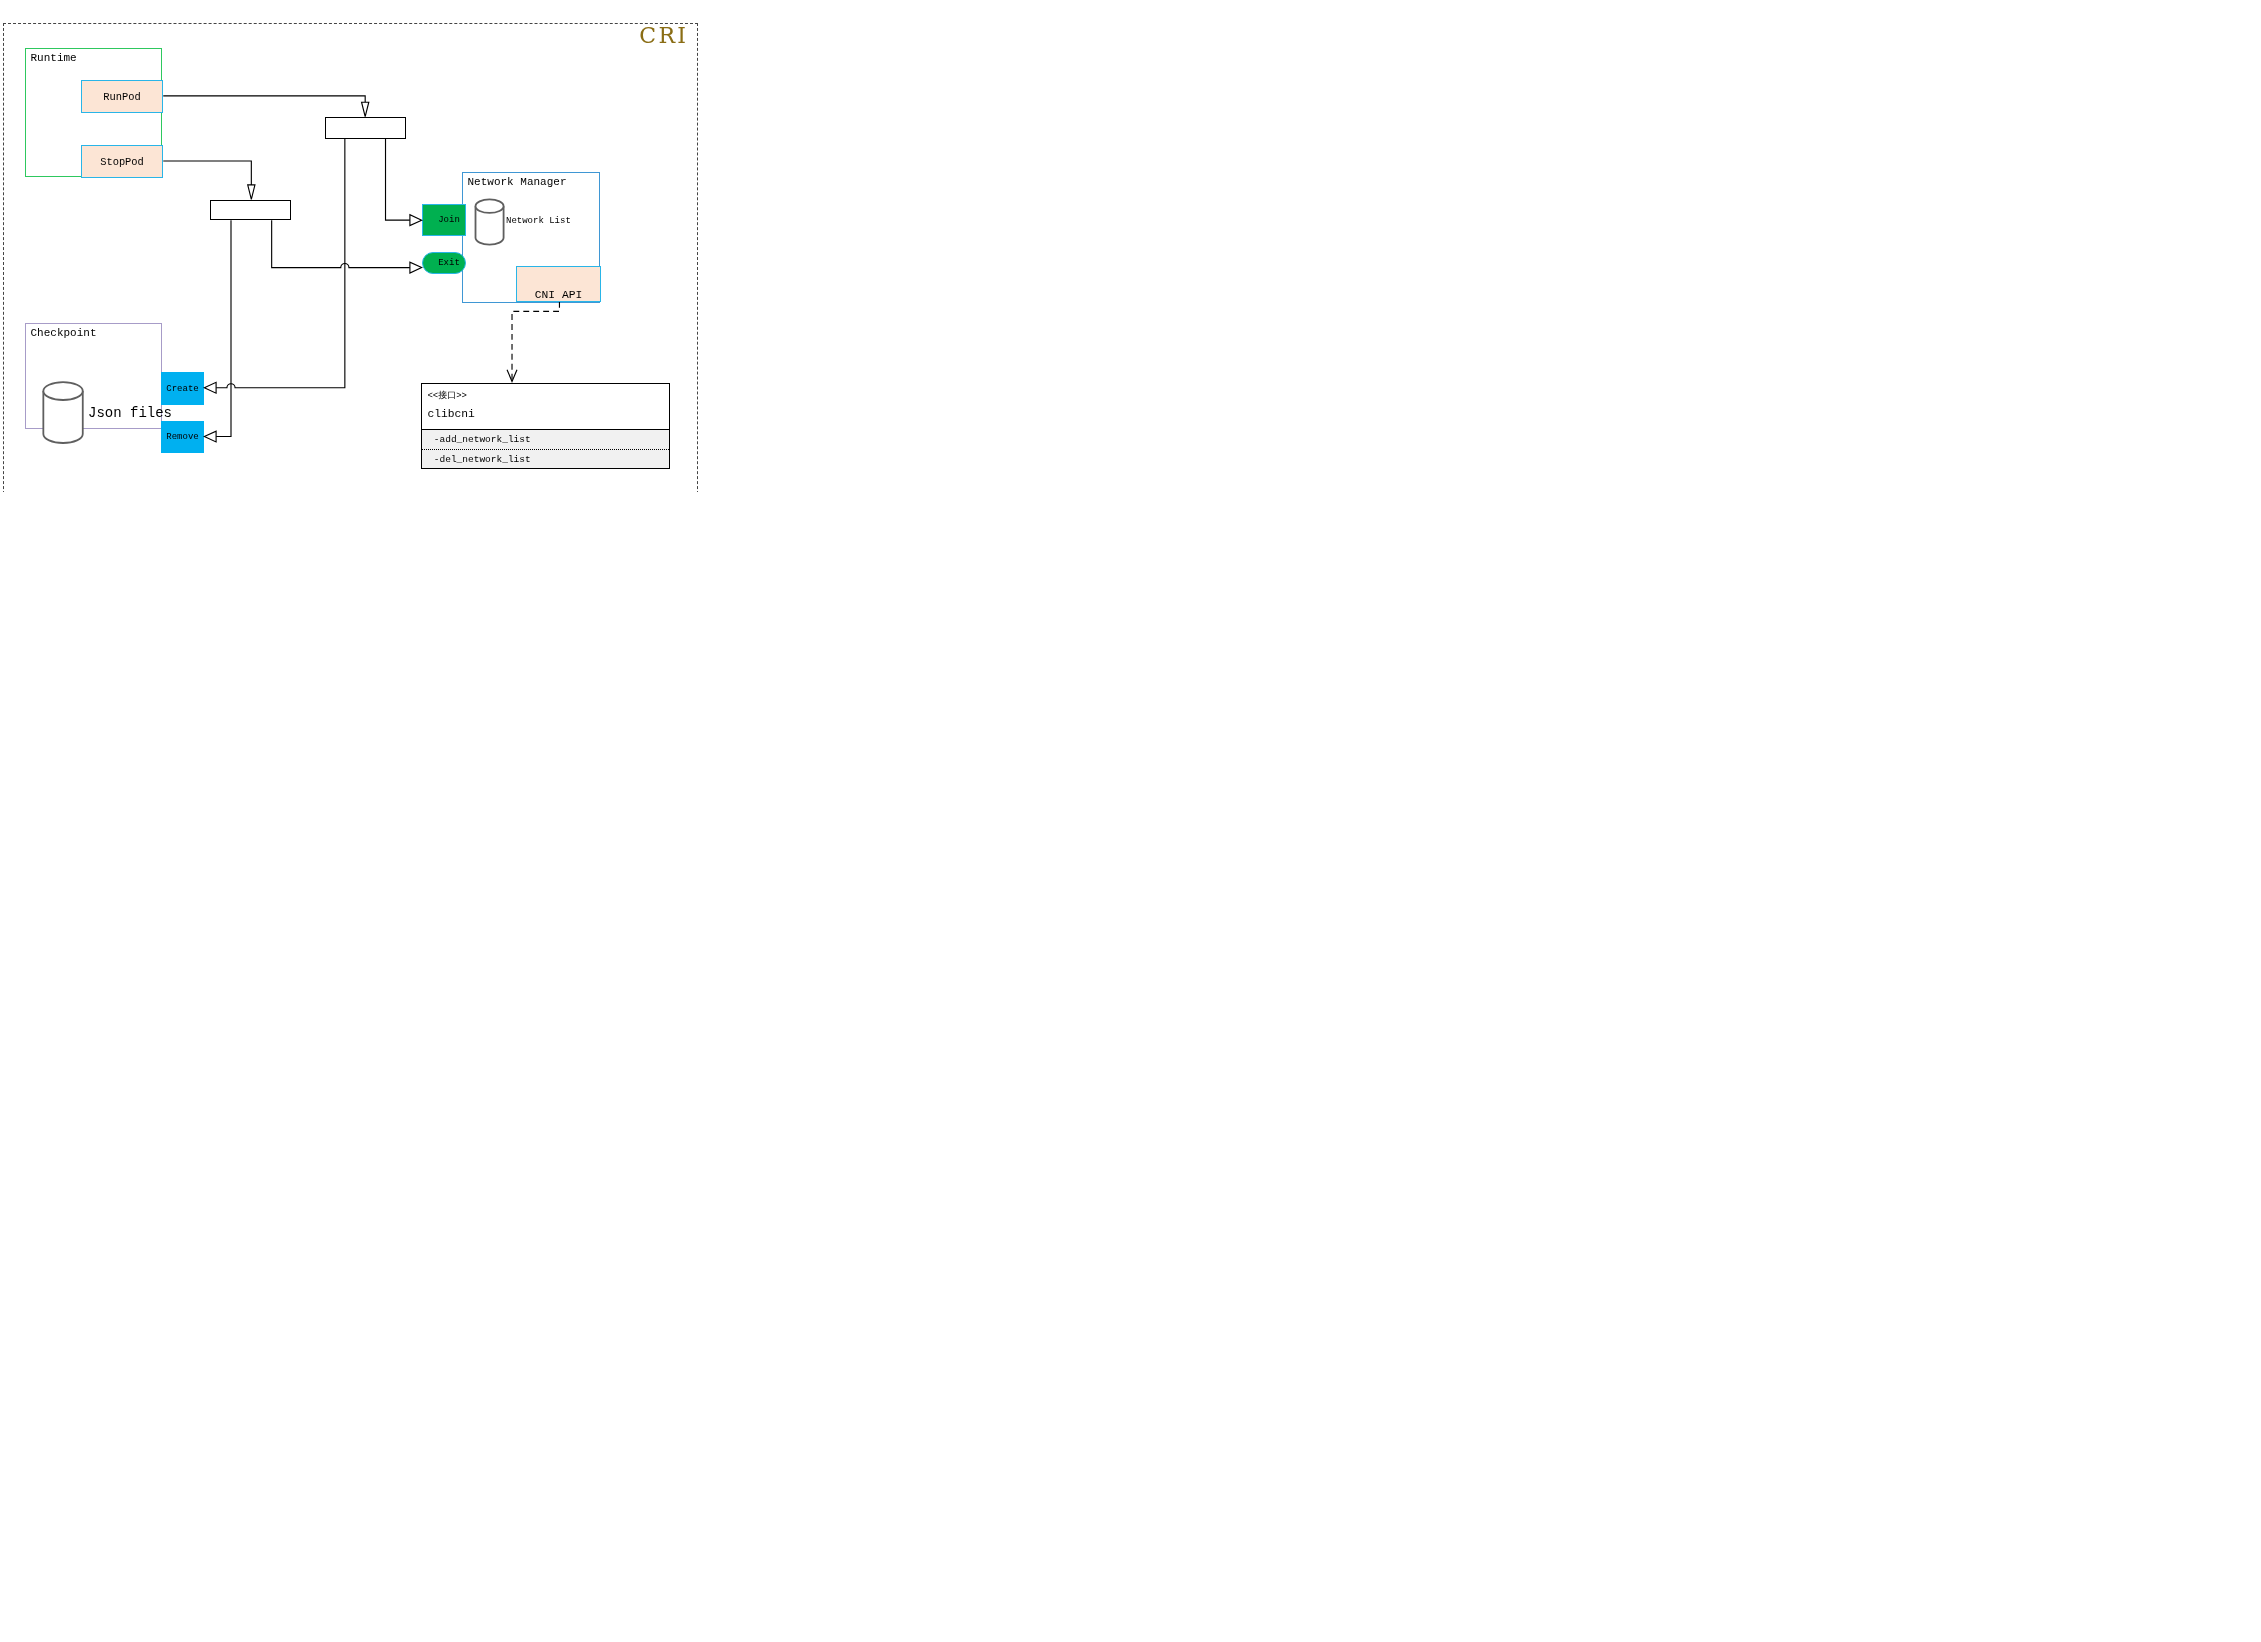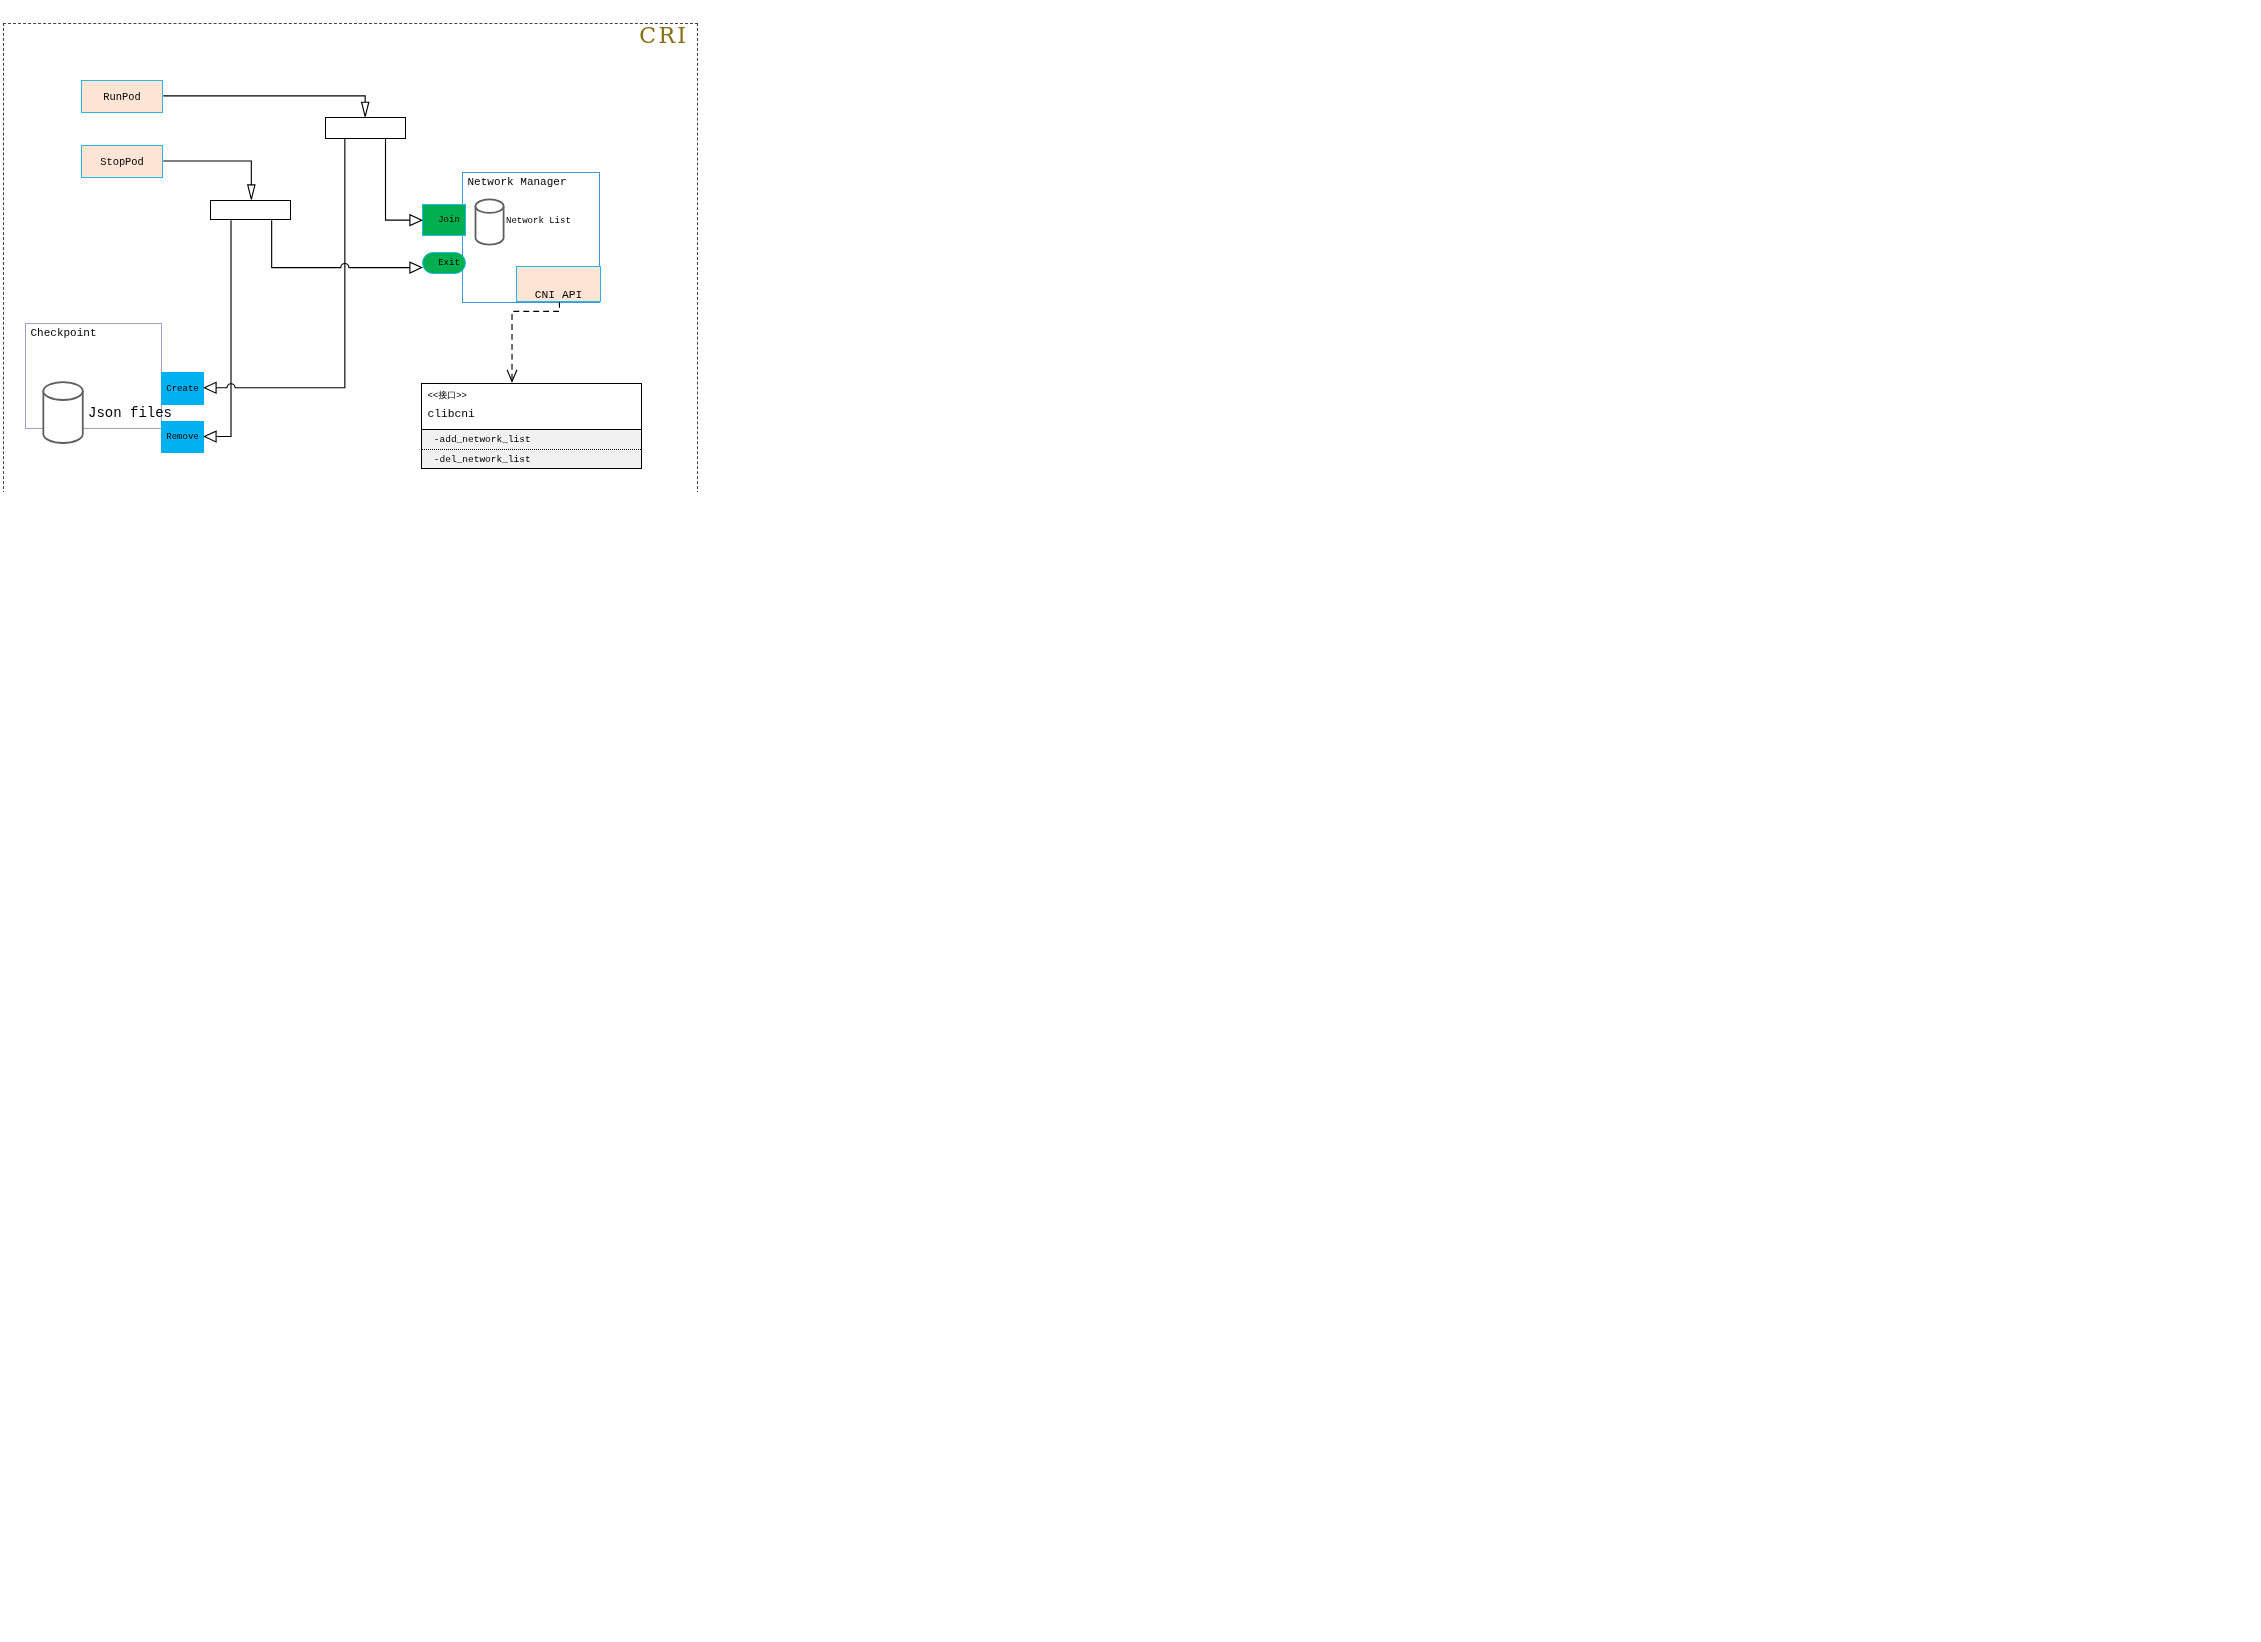--- a/index.html
+++ b/index.html
@@ -34,21 +34,21 @@
   .exit{left:422px;top:232px;width:44px;height:22px;border-radius:15px;}
   .create{left:161px;top:352px;width:43px;height:33px;}
   .remove{left:161px;top:401px;width:43px;height:32px;}
 
   .junction{border:1.4px solid #000;background:#fff;}
   .junction-1{left:325px;top:97px;width:81px;height:22px;}
   .junction-2{left:210px;top:180px;width:81px;height:20.4px;}
 
   .db-label{position:absolute;font-size:9px;white-space:nowrap;}
 
-  .clibcni{left:421px;top:363px;width:221px;height:86px;border:1.4px solid #000;background:#fff;}
+  .clibcni{left:421px;top:363px;width:249px;height:86px;border:1.4px solid #000;background:#fff;}
   .clibcni-head{position:absolute;left:0;top:0;right:0;height:45px;padding:4.5px 0 0 5.4px;box-sizing:border-box;}
   .stereotype{font-size:9px;}
   .iface-name{font-size:11.3px;margin-top:6.3px;}
   .clibcni-methods{position:absolute;left:0;bottom:0;right:0;height:38px;
                    background:#f1f1f1;border-top:1.4px solid #000;}
   .method-row{height:19px;display:flex;align-items:center;padding-left:11.8px;font-size:9.5px;box-sizing:border-box;}
   .method-row + .method-row{border-top:0.9px dotted #000;}
 
   svg.wires{position:absolute;left:0;top:0;pointer-events:none;}
   .wire{fill:none;stroke:#000;stroke-width:2.5px;}
@@ -58,20 +58,23 @@
   .cyl{fill:#fff;stroke:#5f5f5f;stroke-width:4px;}
 </style>
 </head>
 <body>
 
 <div class="canvas">
   <div class="frame"></div>
 
   <div class="cri-title">CRI</div>
 
+  <div class="node runtime">
+    <div class="container-title">Runtime</div>
+  </div>
   <div class="node btn peach runpod">
     <span>RunPod</span>
   </div>
   <div class="node btn peach stoppod">
     <span>StopPod</span>
   </div>
 
   <div class="node junction junction-1"></div>
   <div class="node junction junction-2"></div>
 

